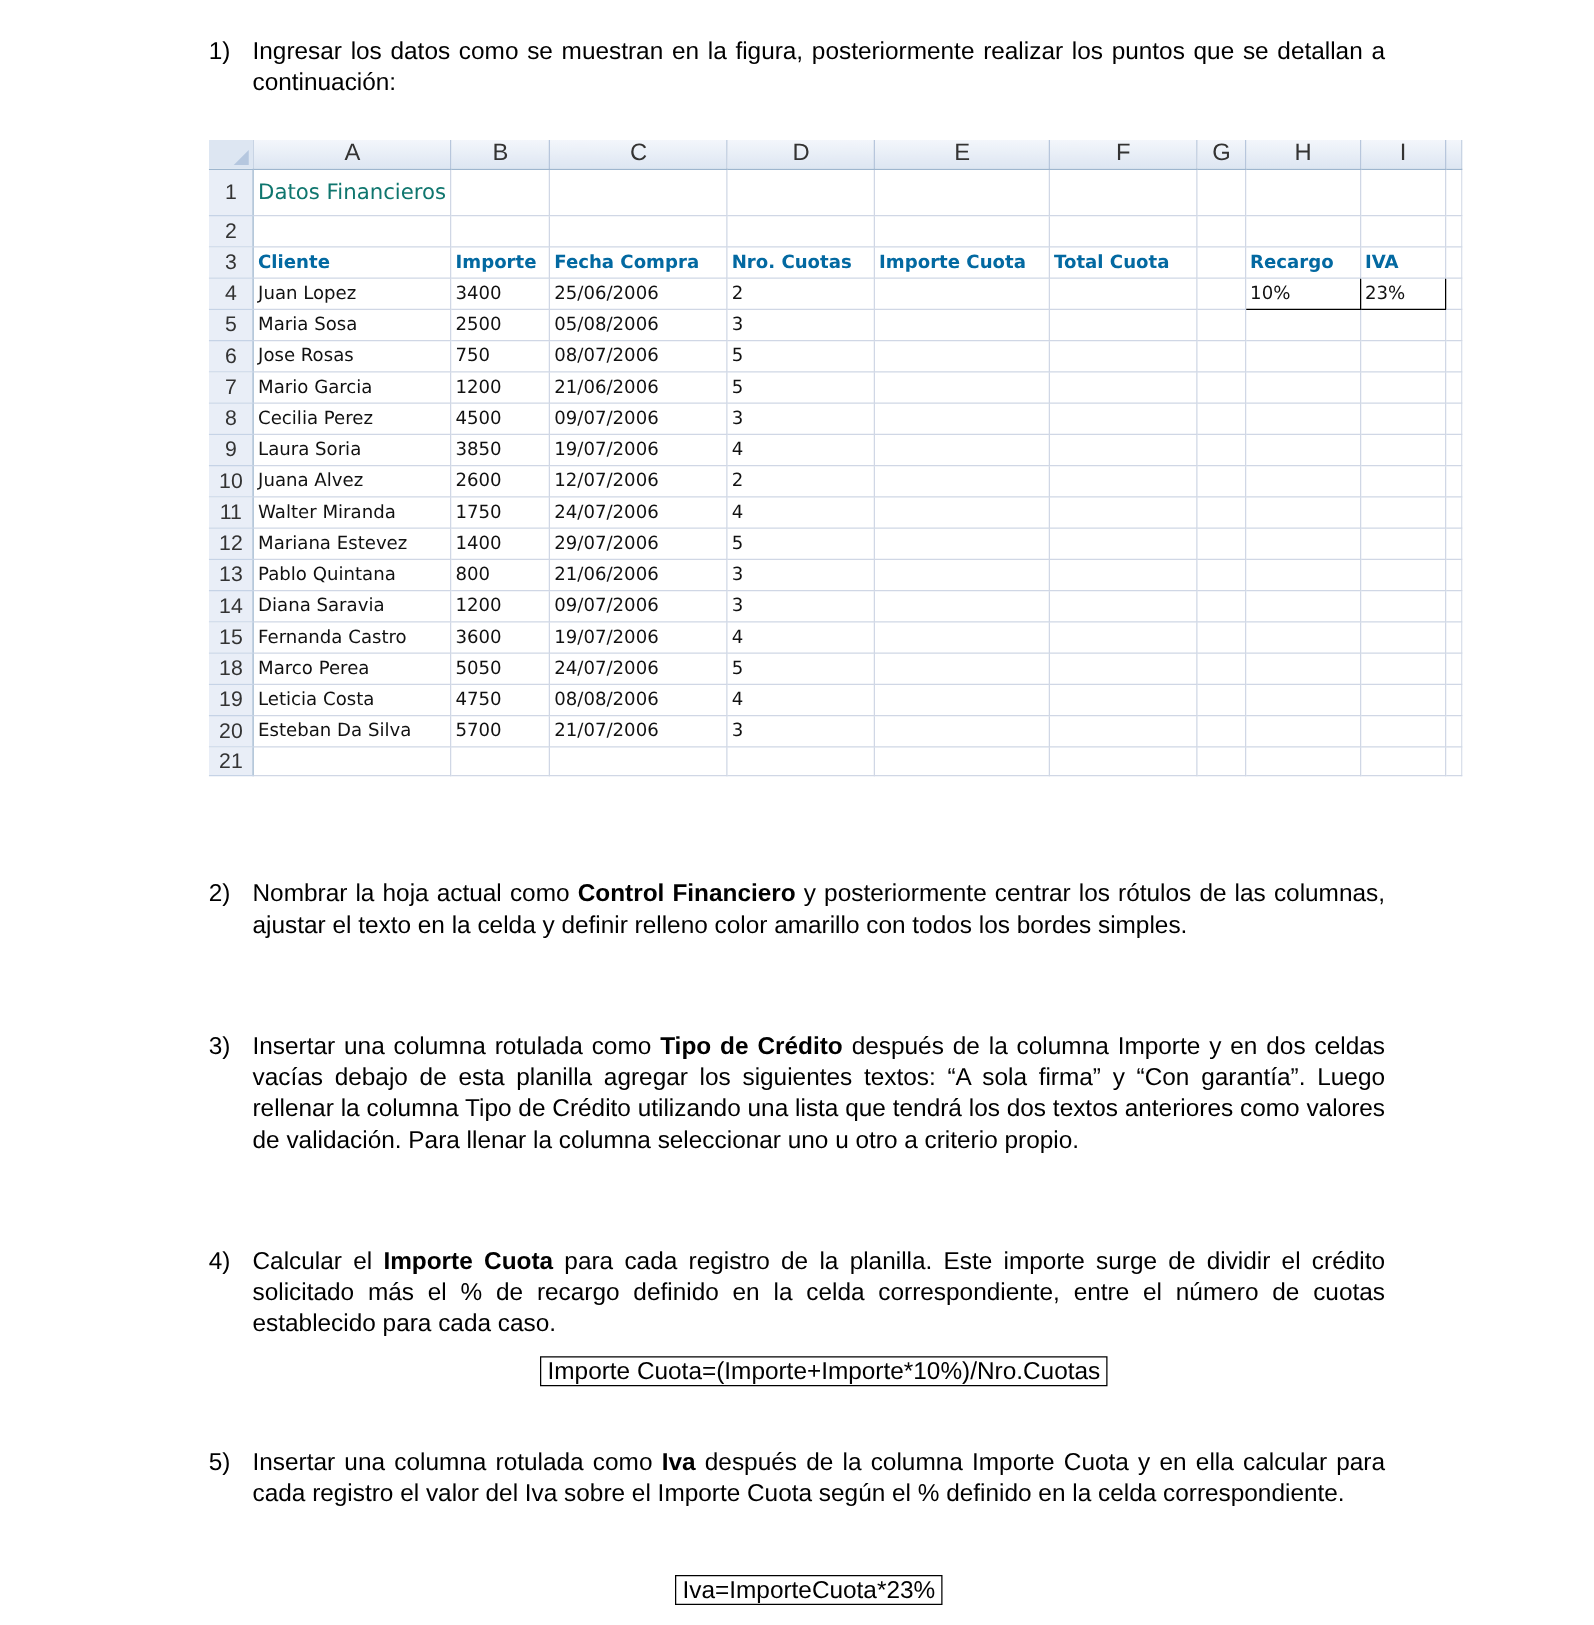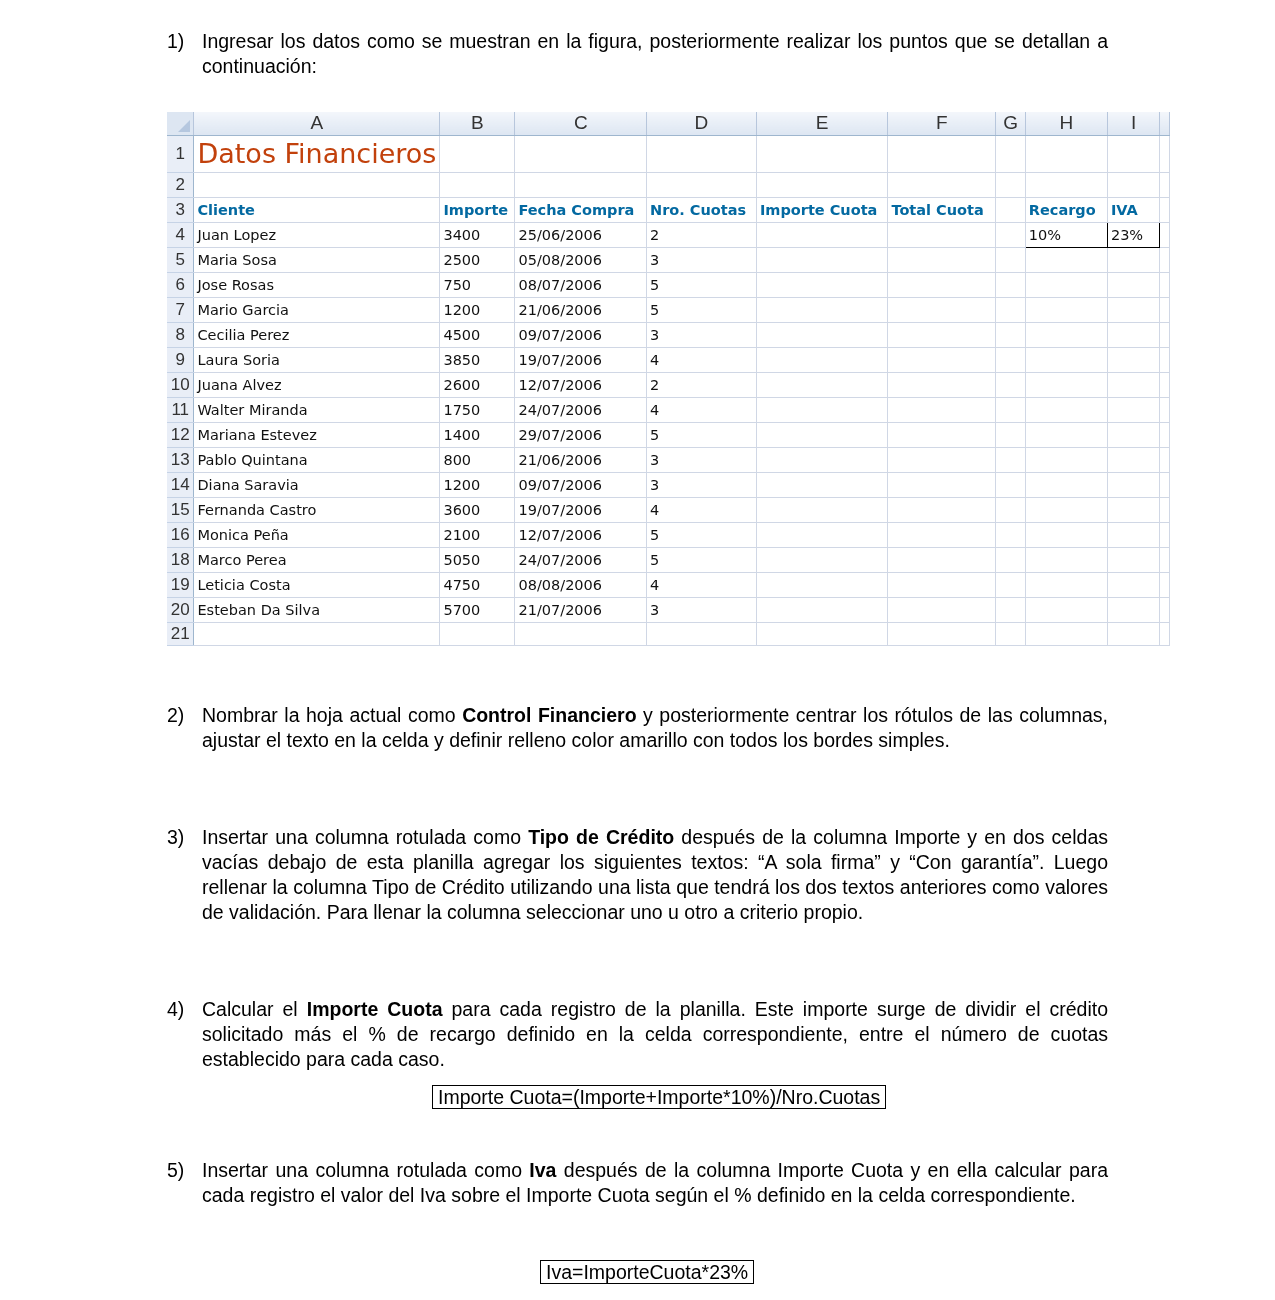--- a/index.html
+++ b/index.html
@@ -23,21 +23,21 @@
                     font-family:"Liberation Sans", sans-serif; font-size:19px; text-align:center;
                     height:23px; border-right:1px solid #b7c6dc; border-bottom:1px solid #9eb6ce; }
   .grid th.corner { background:#dde6f2; position:relative; }
   .grid th.corner::after { content:""; position:absolute; right:3px; bottom:3px; width:0; height:0;
                            border-left:12px solid transparent; border-bottom:12px solid #b5c7df; }
   .grid td.rowhdr { background:#e9eef7; color:#333; text-align:center; font-size:17px;
                     font-family:"Liberation Sans", sans-serif; border-right:1px solid #9eb6ce;
                     border-bottom:1px solid #c6d3e6; padding:0; }
   .grid td { font-size:14.5px; height:25px; color:#111; }
   .grid tr.r1 td { height:37px; }
-  .grid td.title { color:#c2410c; font-size:27px; overflow:visible;margin-left:12px; }
+  .grid td.title { color:#0f766e; font-size:17px; overflow:visible;margin-left:12px; }
   .grid td.hdr { font-weight:bold; color:#0369a1; font-size:14.5px; }
   .grid td.num { text-align:left; }
   .grid td.boxed { border:1.5px solid #000; }
   .grid tr.r21 td { height:14px; }
 </style>
 </head>
 <body>
 
 <div class="para" style="top:29px;">
   <span class="num">1)</span>
@@ -264,33 +264,20 @@
           <td class="num">19/07/2006</td>
           <td class="num">4</td>
           <td></td>
           <td></td>
           <td></td>
           <td></td>
           <td></td>
           <td></td>
         </tr>
         <tr>
-          <td class="rowhdr">16</td>
-          <td>Monica Peña</td>
-          <td class="num">2100</td>
-          <td class="num">12/07/2006</td>
-          <td class="num">5</td>
-          <td></td>
-          <td></td>
-          <td></td>
-          <td></td>
-          <td></td>
-          <td></td>
-        </tr>
-        <tr>
           <td class="rowhdr">18</td>
           <td>Marco Perea</td>
           <td class="num">5050</td>
           <td class="num">24/07/2006</td>
           <td class="num">5</td>
           <td></td>
           <td></td>
           <td></td>
           <td></td>
           <td></td>

